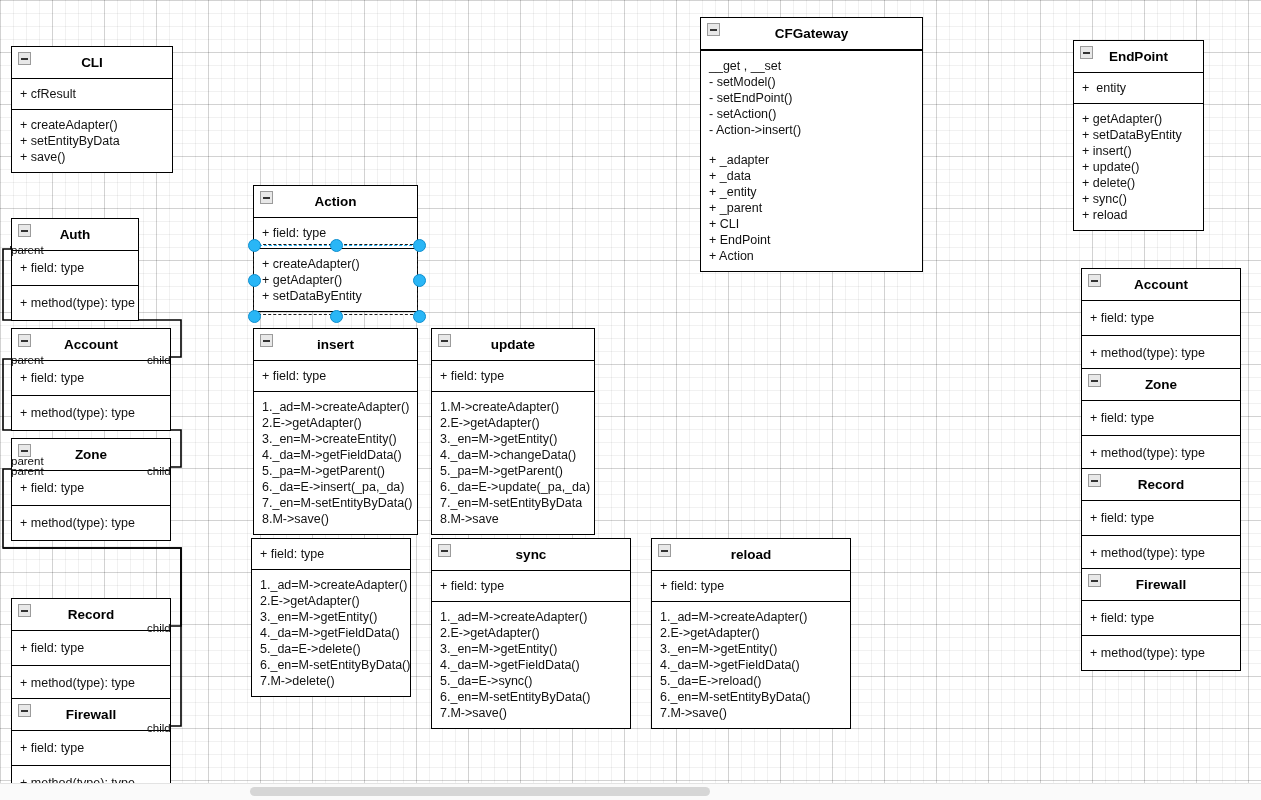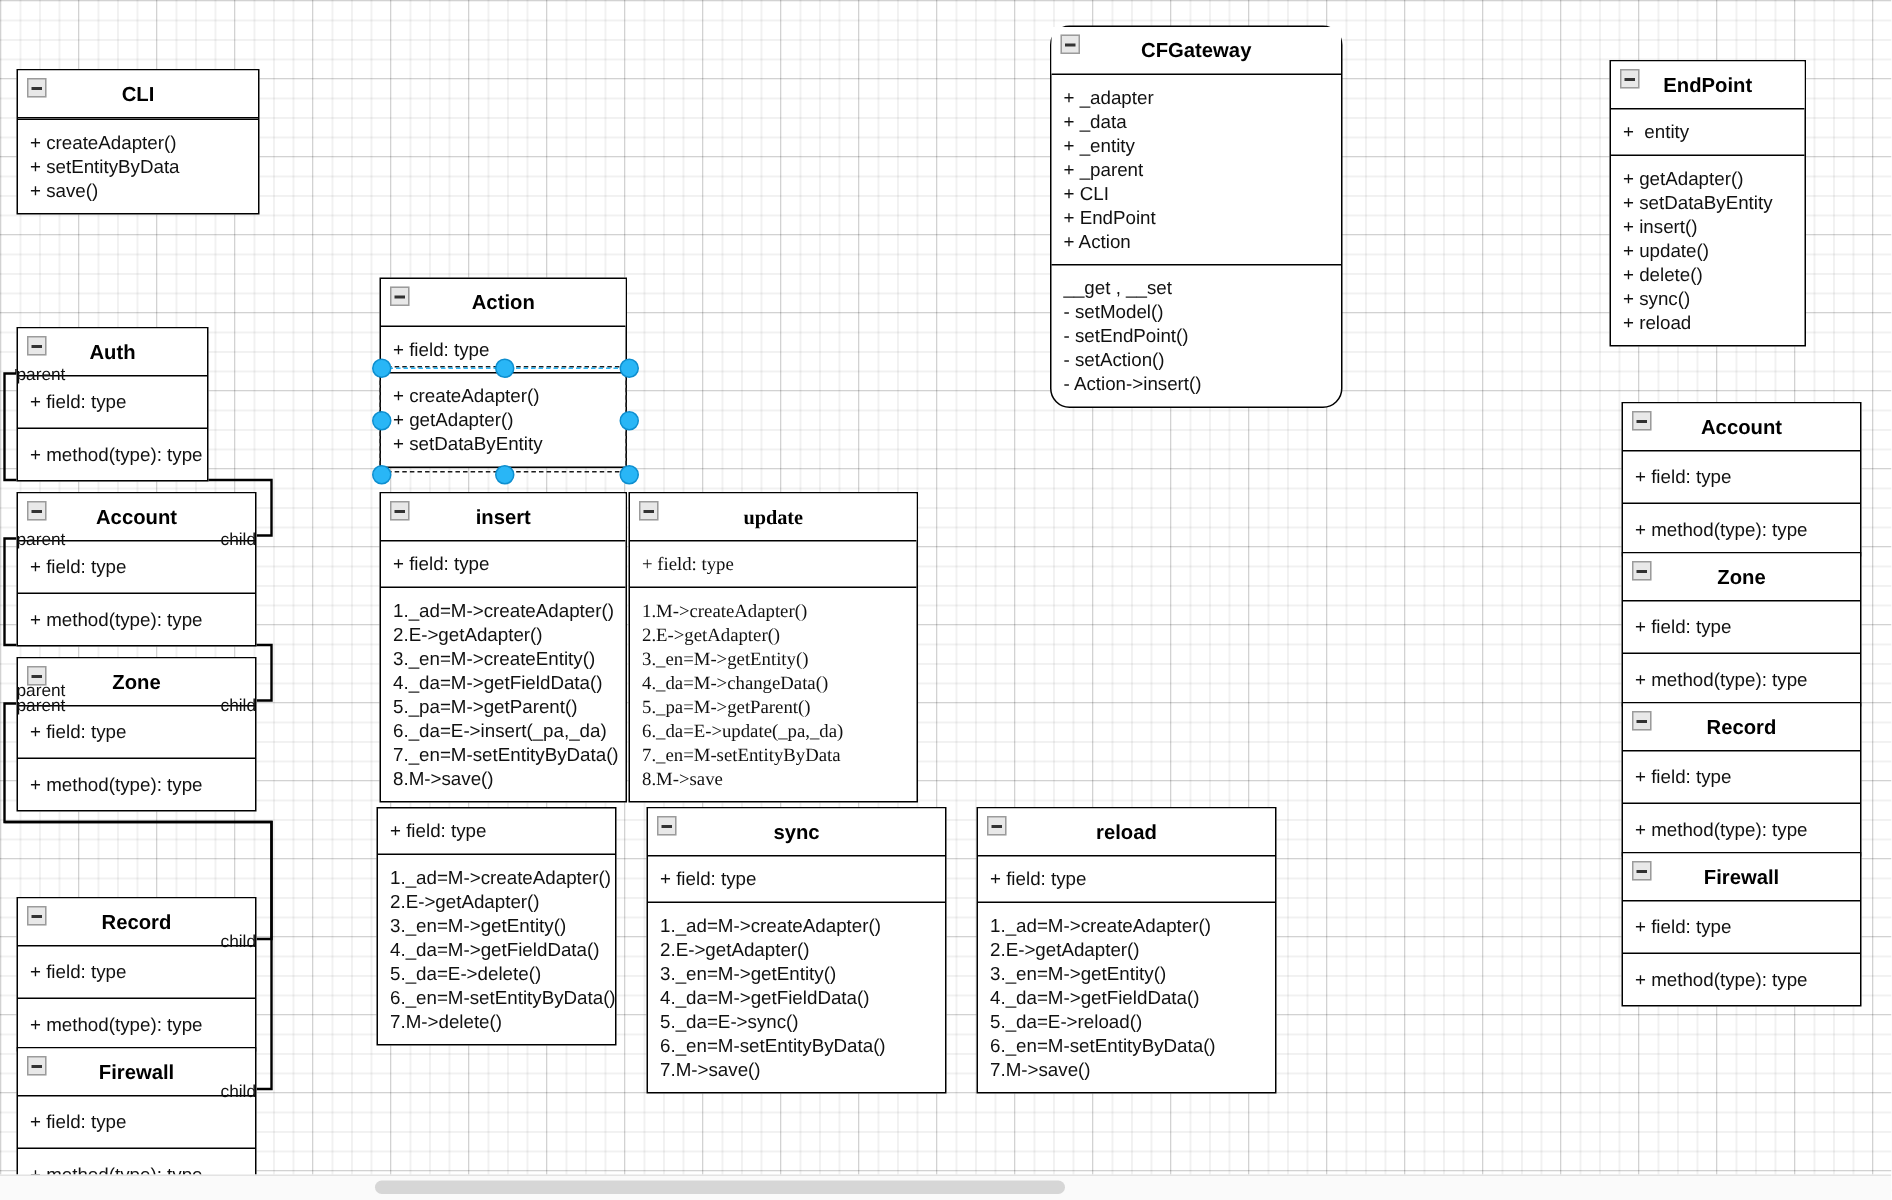--- a/index.html
+++ b/index.html
@@ -177,31 +177,32 @@
   <div class="conn-label" style="left:147px; top:355px;">child</div>
   <div class="conn-label" style="left:11px; top:456px;">parent</div>
   <div class="conn-label" style="left:11px; top:466px;">parent</div>
   <div class="conn-label" style="left:147px; top:466px;">child</div>
   <div class="conn-label" style="left:147px; top:623px;">child</div>
   <div class="conn-label" style="left:147px; top:723px;">child</div>
 
   <div id="class-layer">
       <div class="uml-class" style="left: 11px; top: 46px; width: 162px;">
         <div class="uml-header"><span class="collapse-icon"></span><span>CLI</span></div>
+        <div class="uml-compartment"><div class="row">+ cfResult</div></div>
         <div class="uml-compartment with-top-rule"><div class="row">+ createAdapter()</div><div class="row">+ setEntityByData</div><div class="row">+ save()</div></div>
       </div>
       <div class="uml-class" style="left: 253px; top: 185px; width: 165px;">
         <div class="uml-header"><span class="collapse-icon"></span><span>Action</span></div>
         <div class="uml-compartment"><div class="row">+ field: type</div></div>
         <div class="uml-compartment with-top-rule"><div class="row">+ createAdapter()</div><div class="row">+ getAdapter()</div><div class="row">+ setDataByEntity</div></div>
       </div>
-      <div class="uml-class" style="left: 700px; top: 17px; width: 195px; border-radius: 13px;">
+      <div class="uml-class" style="left: 700px; top: 17px; width: 223px;">
         <div class="uml-header"><span class="collapse-icon"></span><span>CFGateway</span></div>
+        <div class="uml-compartment with-top-rule"><div class="row">__get , __set</div><div class="row">- setModel()</div><div class="row">- setEndPoint()</div><div class="row">- setAction()</div><div class="row">- Action-&gt;insert()</div></div>
         <div class="uml-compartment"><div class="row">+ _adapter</div><div class="row">+ _data</div><div class="row">+ _entity</div><div class="row">+ _parent</div><div class="row">+ CLI</div><div class="row">+ EndPoint</div><div class="row">+ Action</div></div>
-        <div class="uml-compartment with-top-rule"><div class="row">__get , __set</div><div class="row">- setModel()</div><div class="row">- setEndPoint()</div><div class="row">- setAction()</div><div class="row">- Action-&gt;insert()</div></div>
       </div>
       <div class="uml-class" style="left: 1073px; top: 40px; width: 131px;">
         <div class="uml-header"><span class="collapse-icon"></span><span>EndPoint</span></div>
         <div class="uml-compartment"><div class="row">+  entity</div></div>
         <div class="uml-compartment with-top-rule"><div class="row">+ getAdapter()</div><div class="row">+ setDataByEntity</div><div class="row">+ insert()</div><div class="row">+ update()</div><div class="row">+ delete()</div><div class="row">+ sync()</div><div class="row">+ reload</div></div>
       </div>
       <div class="uml-class" style="left: 11px; top: 218px; width: 128px;">
         <div class="uml-header"><span class="collapse-icon"></span><span>Auth</span></div>
         <div class="uml-compartment" style="padding-top: 9px; padding-bottom: 9px;"><div class="row">+ field: type</div></div>
         <div class="uml-compartment with-top-rule" style="padding-top: 9px; padding-bottom: 9px;"><div class="row">+ method(type): type</div></div>
@@ -224,21 +225,21 @@
       <div class="uml-class" style="left: 11px; top: 698px; width: 160px;">
         <div class="uml-header"><span class="collapse-icon"></span><span>Firewall</span></div>
         <div class="uml-compartment" style="padding-top: 9px; padding-bottom: 9px;"><div class="row">+ field: type</div></div>
         <div class="uml-compartment with-top-rule" style="padding-top: 9px; padding-bottom: 9px;"><div class="row">+ method(type): type</div></div>
       </div>
       <div class="uml-class" style="left: 253px; top: 328px; width: 165px;">
         <div class="uml-header"><span class="collapse-icon"></span><span>insert</span></div>
         <div class="uml-compartment"><div class="row">+ field: type</div></div>
         <div class="uml-compartment with-top-rule"><div class="row">1._ad=M-&gt;createAdapter()</div><div class="row">2.E-&gt;getAdapter()</div><div class="row">3._en=M-&gt;createEntity()</div><div class="row">4._da=M-&gt;getFieldData()</div><div class="row">5._pa=M-&gt;getParent()</div><div class="row">6._da=E-&gt;insert(_pa,_da)</div><div class="row">7._en=M-setEntityByData()</div><div class="row">8.M-&gt;save()</div></div>
       </div>
-      <div class="uml-class" style="left: 419px; top: 328px; width: 193px; font-family: Liberation Serif, serif;">
+      <div class="uml-class" style="left: 431px; top: 328px; width: 164px;">
         <div class="uml-header"><span class="collapse-icon"></span><span>update</span></div>
         <div class="uml-compartment"><div class="row">+ field: type</div></div>
         <div class="uml-compartment with-top-rule"><div class="row">1.M-&gt;createAdapter()</div><div class="row">2.E-&gt;getAdapter()</div><div class="row">3._en=M-&gt;getEntity()</div><div class="row">4._da=M-&gt;changeData()</div><div class="row">5._pa=M-&gt;getParent()</div><div class="row">6._da=E-&gt;update(_pa,_da)</div><div class="row">7._en=M-setEntityByData</div><div class="row">8.M-&gt;save</div></div>
       </div>
       <div class="uml-class" style="left: 251px; top: 538px; width: 160px;">
         <div class="uml-compartment"><div class="row">+ field: type</div></div>
         <div class="uml-compartment with-top-rule"><div class="row">1._ad=M-&gt;createAdapter()</div><div class="row">2.E-&gt;getAdapter()</div><div class="row">3._en=M-&gt;getEntity()</div><div class="row">4._da=M-&gt;getFieldData()</div><div class="row">5._da=E-&gt;delete()</div><div class="row">6._en=M-setEntityByData()</div><div class="row">7.M-&gt;delete()</div></div>
       </div>
       <div class="uml-class" style="left: 431px; top: 538px; width: 200px;">
         <div class="uml-header"><span class="collapse-icon"></span><span>sync</span></div>

